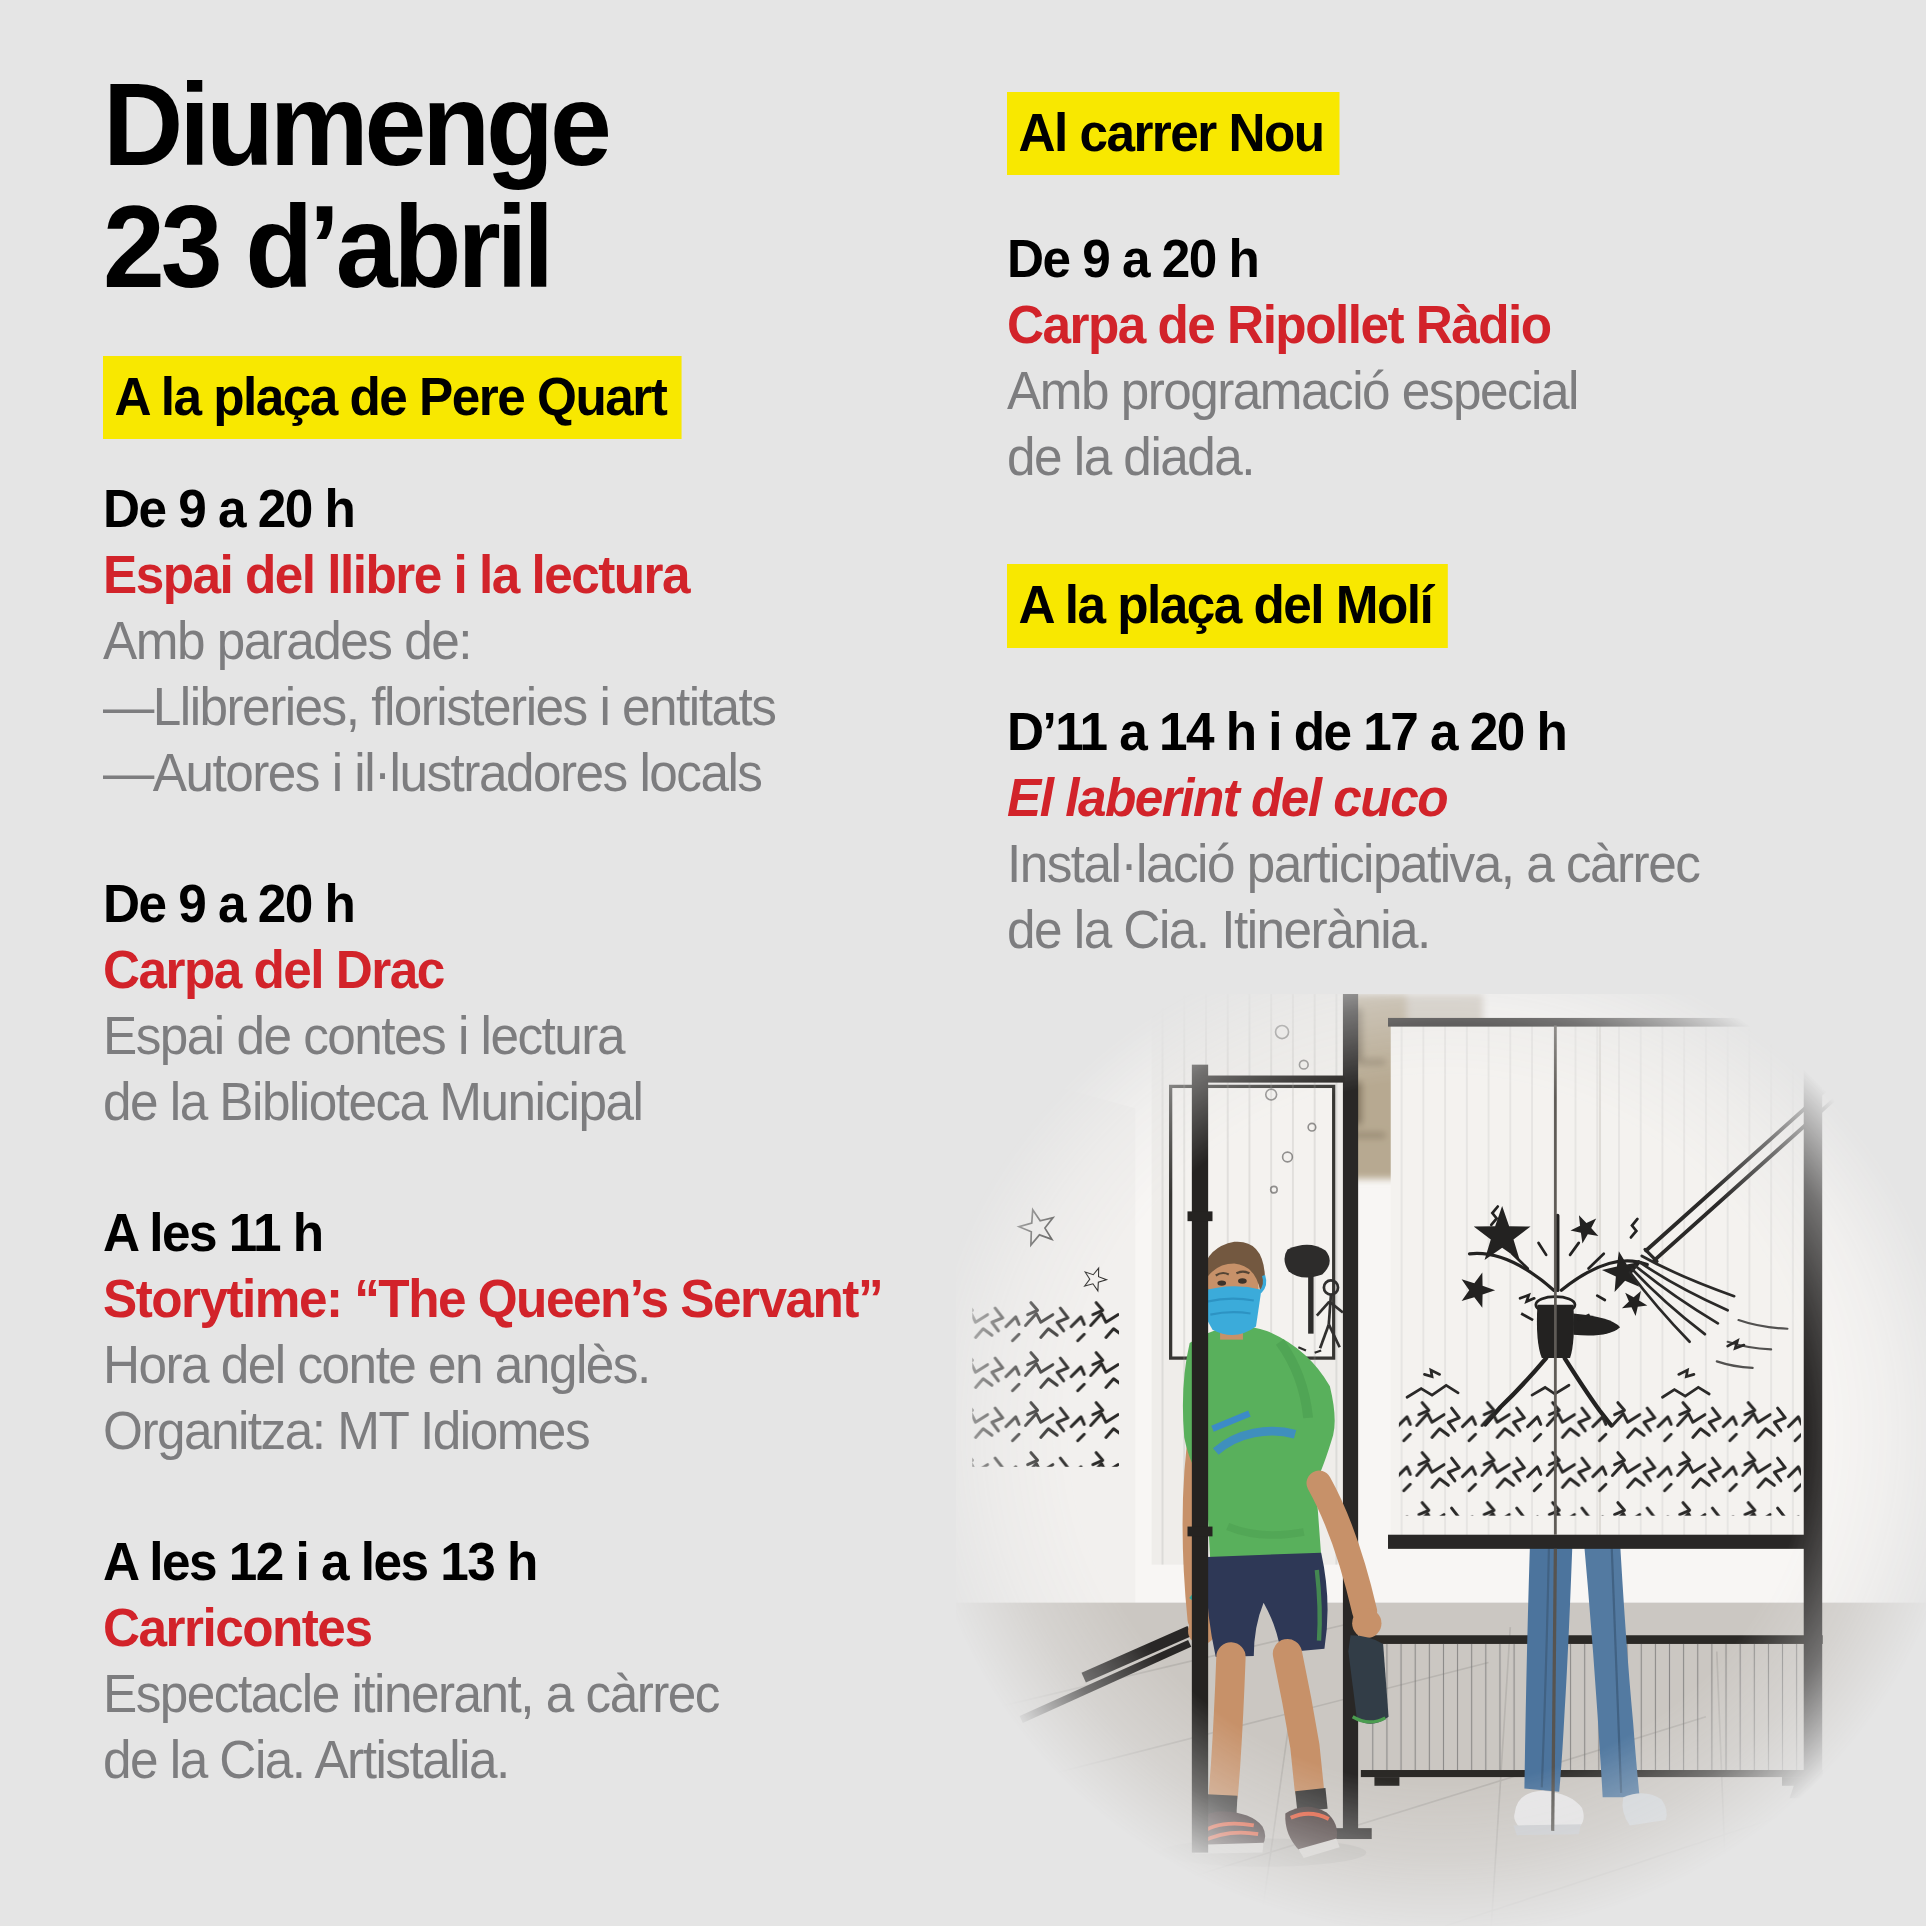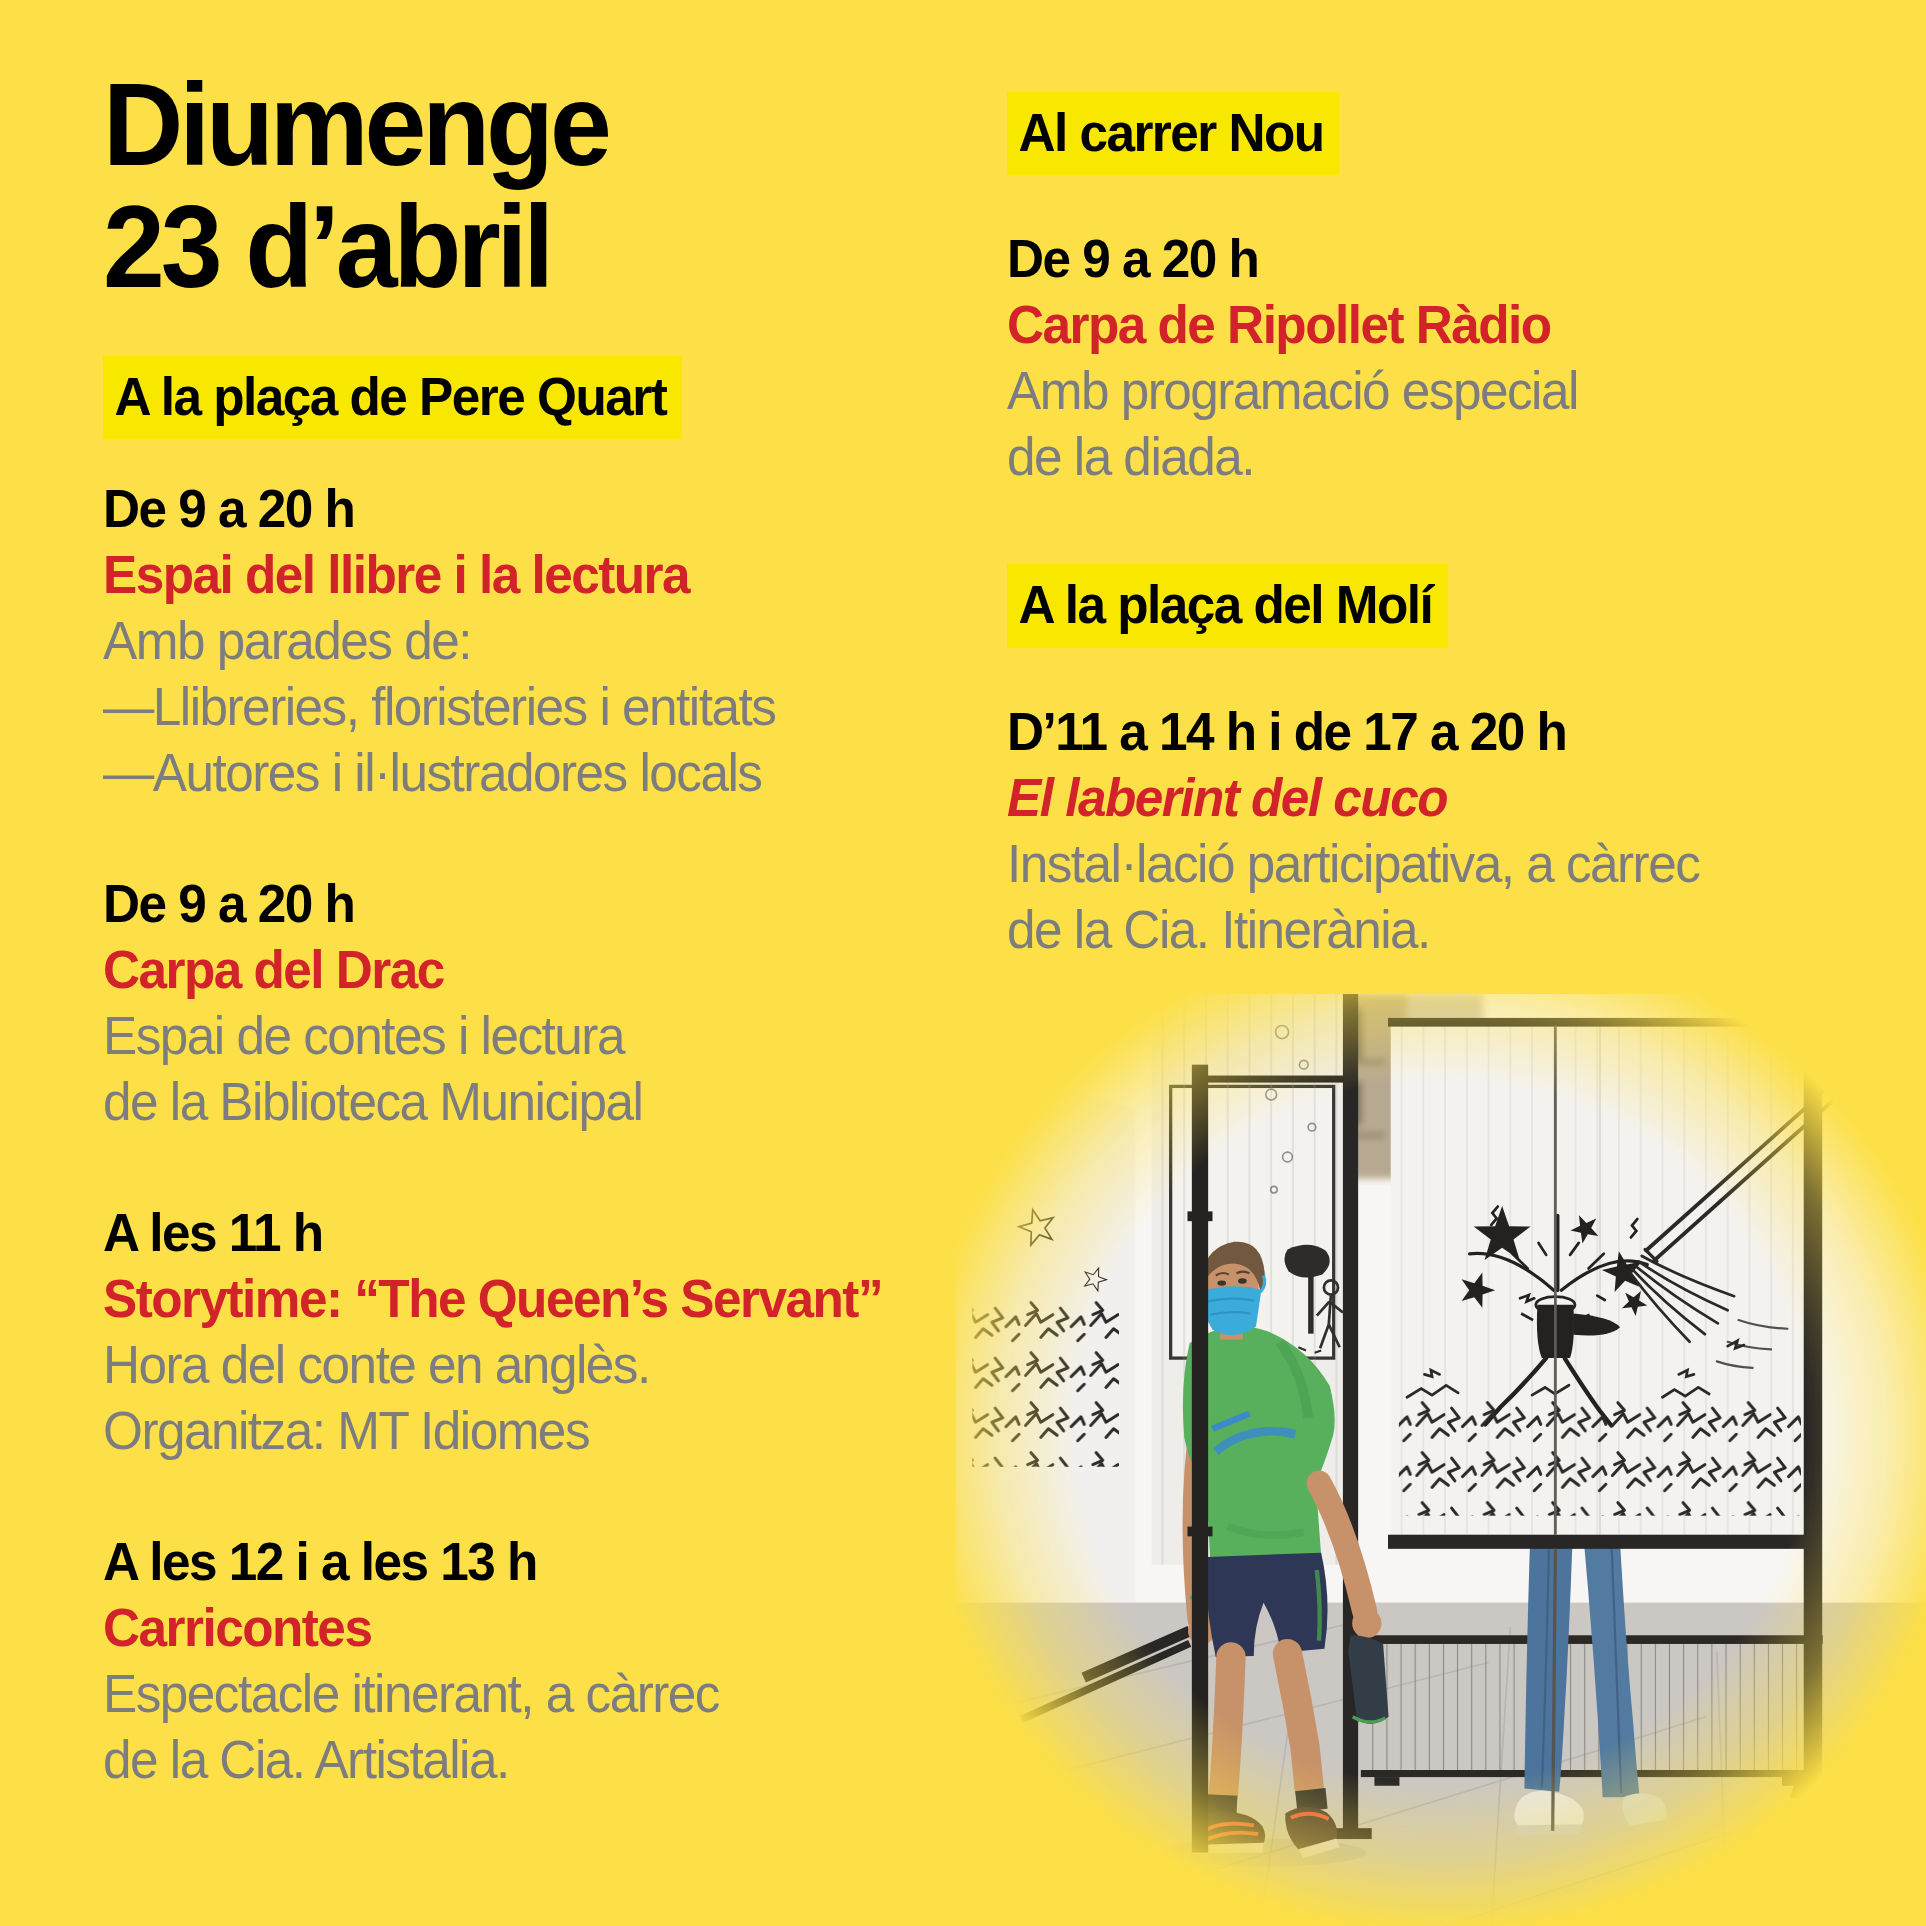--- a/index.html
+++ b/index.html
@@ -1,17 +1,17 @@
 <!DOCTYPE html>
 <html style="font-size:8.7px"><head>
 <meta charset="utf-8">
 <style>
   html,body{margin:0;padding:0;background:#fff;}
   .poster{
-    position:relative;width:1926px;height:1926px;background:#fde047;overflow:hidden;
+    position:relative;width:1926px;height:1926px;background:#e5e5e5;overflow:hidden;
     font-family:"Liberation Sans","DejaVu Sans",sans-serif;color:#000;
   }
   .col{position:absolute;transform:scaleX(.95);transform-origin:0 0;}
   .col-left{left:103px;top:64px;width:892px;}
   .col-right{left:1007px;top:92px;width:924px;}
   .title{font-size:117px;line-height:122px;font-weight:700;letter-spacing:-4.3px;margin:0 0 48px 0;}
   .title div{white-space:nowrap;}
   .hl{display:inline-block;background:#f8e800;font-weight:700;font-size:54px;line-height:54px;
       letter-spacing:-1.6px;padding:13px 16.3px 16.3px 12px;white-space:nowrap;}
   .col-left .hl{margin-bottom:36px;}

